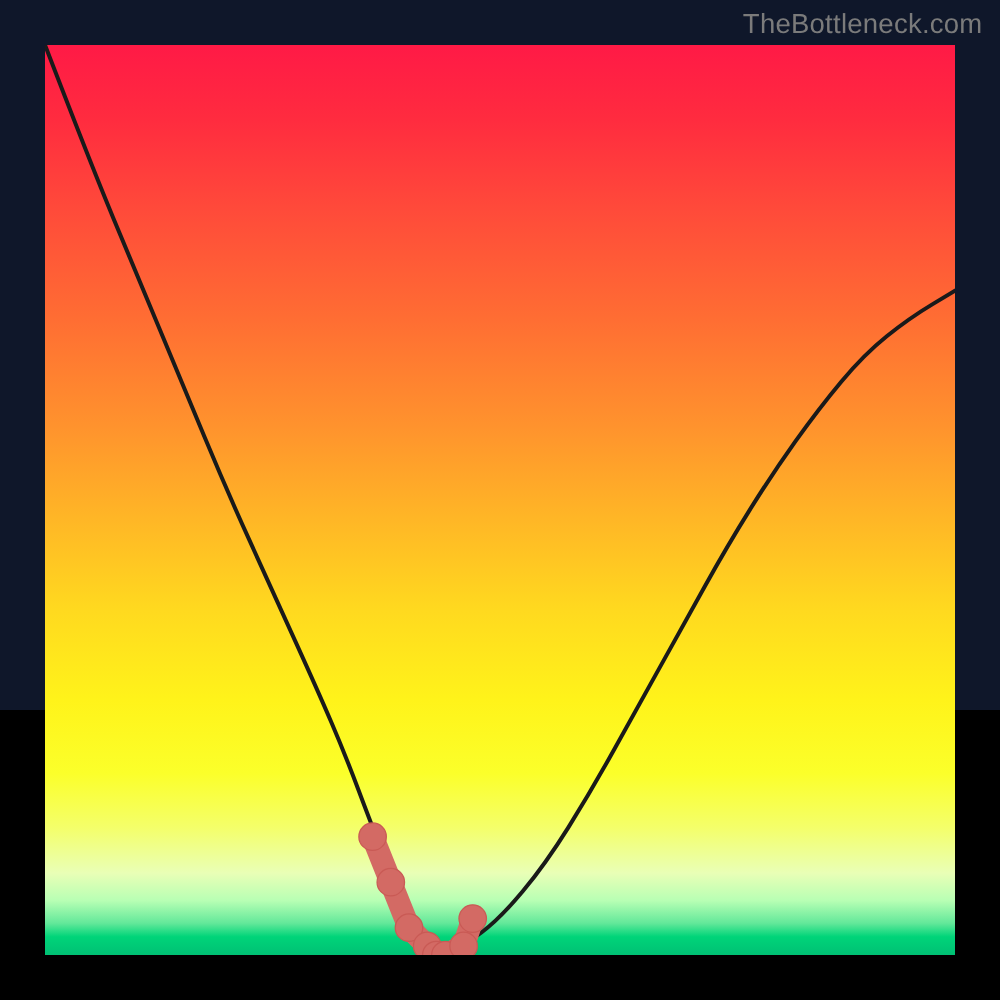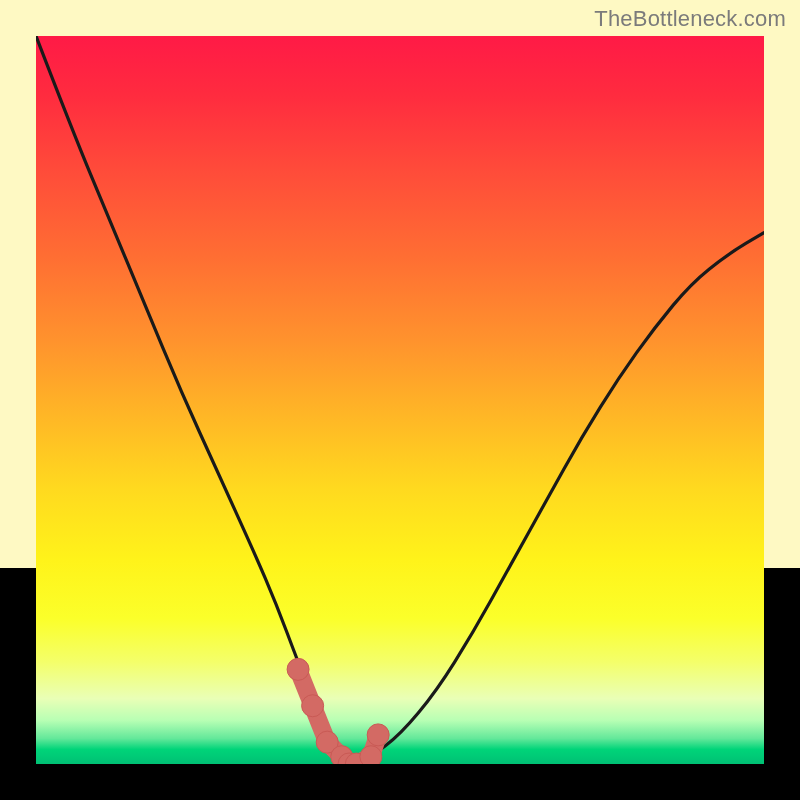--- a/index.html
+++ b/index.html
@@ -10,21 +10,21 @@
     background: #000;
     overflow: hidden;
     font-family: Arial, Helvetica, sans-serif;
   }
   .frame {
     position: absolute;
     left: 0;
     top: 0;
     width: 800px;
     height: 568px;
-    background: #fef9c3;
+    background: #0f172a;
   }
   .plot-area {
     position: absolute;
     left: 36px;
     top: 36px;
     width: 728px;
     height: 728px;
     overflow: hidden;
   }
   .gradient {

